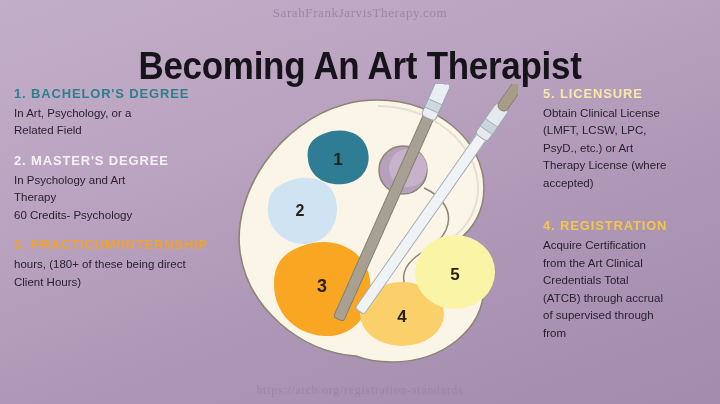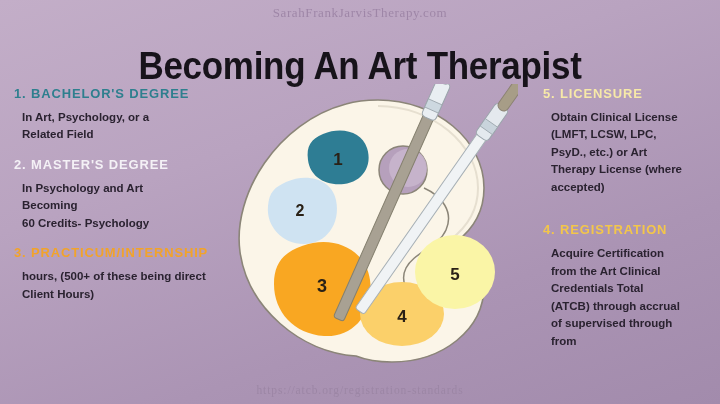--- a/index.html
+++ b/index.html
@@ -68,24 +68,24 @@
     transform-origin: left center;
   }
   .h-teal   { color: #2e7f8e; }
   .h-white  { color: #f4f1f6; }
   .h-orange { color: #f2a32a; }
   .h-gold   { color: #f3c64a; }
   .h-cream  { color: #f7e9a8; }
 
   .block-body {
     font-size: 11.5px;
-    font-weight: bold;
+    font-weight: normal;
     color: #2a2230;
     line-height: 1.52;
-    margin: 8px;
+    margin: 0;
   }
   .block-body div { white-space: nowrap; }
   .col-right .block-body div { white-space: normal; }
 
   
   .art {
     position: absolute;
     left: 228px;
     top: 84px;
     width: 290px;
@@ -127,29 +127,29 @@
       <div class="block-body">
         <div>In Art, Psychology, or a</div>
         <div>Related Field</div>
       </div>
     </div>
 
     <div class="block">
       <div class="block-heading h-white">2. MASTER'S DEGREE</div>
       <div class="block-body">
         <div>In Psychology and Art</div>
-        <div>Becoming</div>
+        <div>Therapy</div>
         <div>60 Credits- Psychology</div>
       </div>
     </div>
 
     <div class="block">
       <div class="block-heading h-orange">3. PRACTICUM/INTERNSHIP</div>
       <div class="block-body">
-        <div>hours, (500+ of these being direct</div>
+        <div>hours, (180+ of these being direct</div>
         <div>Client Hours)</div>
       </div>
     </div>
 
   </div>
 
   <div class="col col-right">
 
     <div class="block">
       <div class="block-heading h-cream">5. LICENSURE</div>

